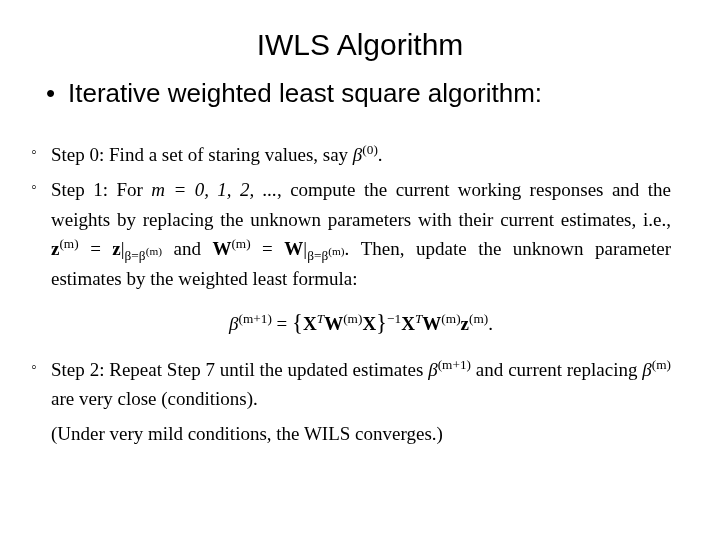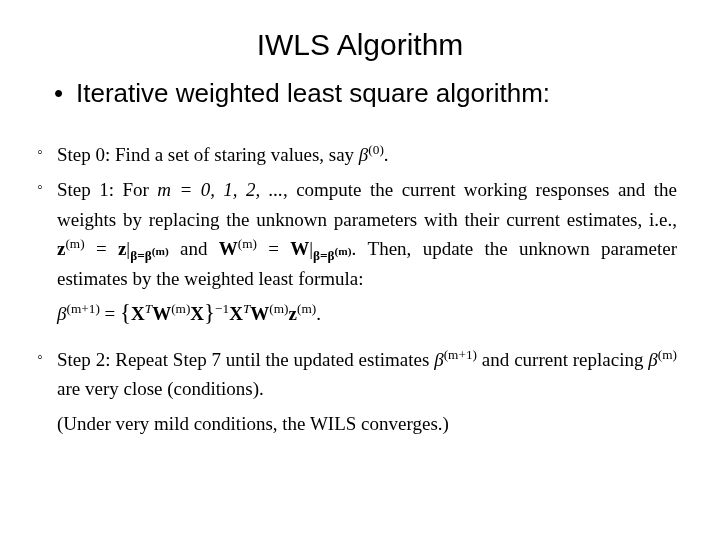--- a/index.html
+++ b/index.html
@@ -23,72 +23,71 @@
     left: 0;
     width: 720px;
     text-align: center;
     font-size: 30px;
     font-weight: 400;
     color: #000;
   }
   .bullet-main {
     position: absolute;
     top: 78px;
-    left: 58px;
+    left: 50px;
     font-size: 26px;
     color: #000;
   }
   .bullet-main::before {
     content: "\2022";
     display: inline-block;
     width: 22px;
     margin-left: -4px;
   }
   .algo {
     position: absolute;
     top: 140px;
-    left: 37px;
+    left: 31px;
     width: 640px;
     font-family: Georgia, 'Times New Roman', serif;
     font-size: 19px;
     line-height: 1.55;
     color: #000;
   }
   .step {
     position: relative;
     padding-left: 20px;
     margin-bottom: 6px;
     text-align: justify;
   }
   .step::before {
     content: "\25E6"; 
     position: absolute;
     left: 0;
     top: 0;
     font-size: 16px;
   }
   .formula-line {
-    text-align: left;
-    margin: 2px 0 14px 0;
+    text-align: center;
+    margin: 12px 0 14px 0;
   }
   .note {
     padding-left: 20px;
     margin-top: 2px;
     font-family: Liberation Serif, serif;
   }
   sup {
     font-size: 0.7em;
     vertical-align: super;
     line-height: 0;
   }
   sub {
     font-size: 0.7em;
     vertical-align: sub;
     line-height: 0;
-    font-weight: bold;
   }
   .bold { font-weight: bold; }
   .ital { font-style: italic; }
   .lbrace { font-size: 1.2em; }
 </style>
 </head>
 <body>
 
 <div class="slide">
 

